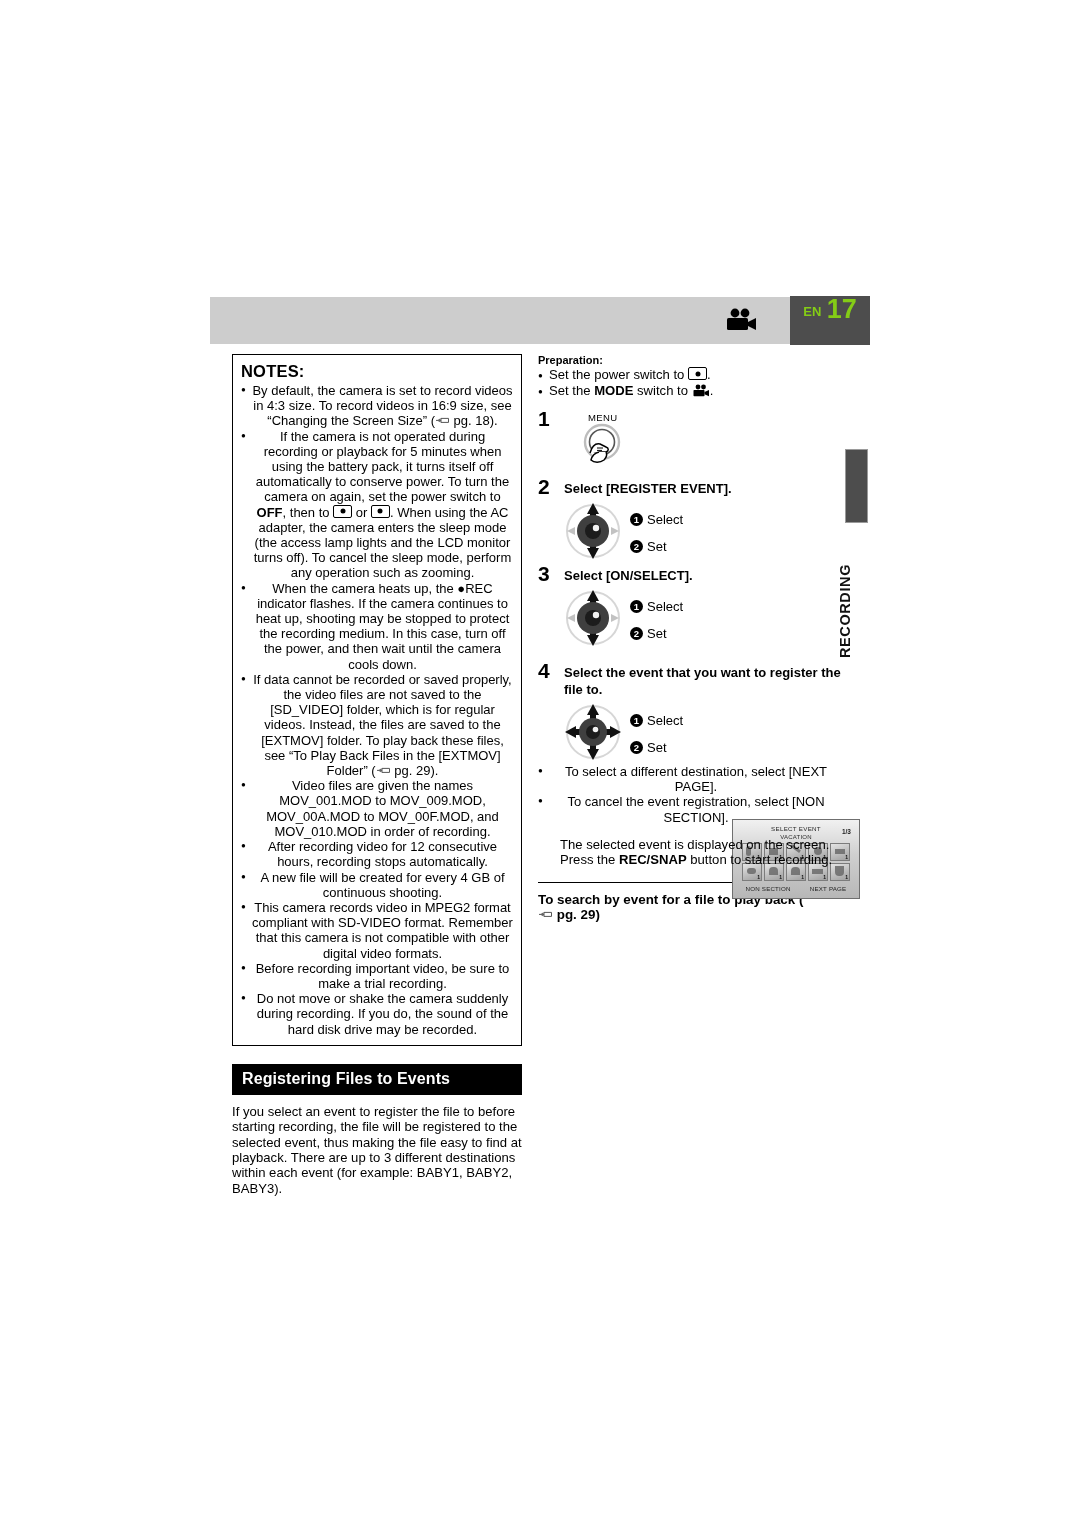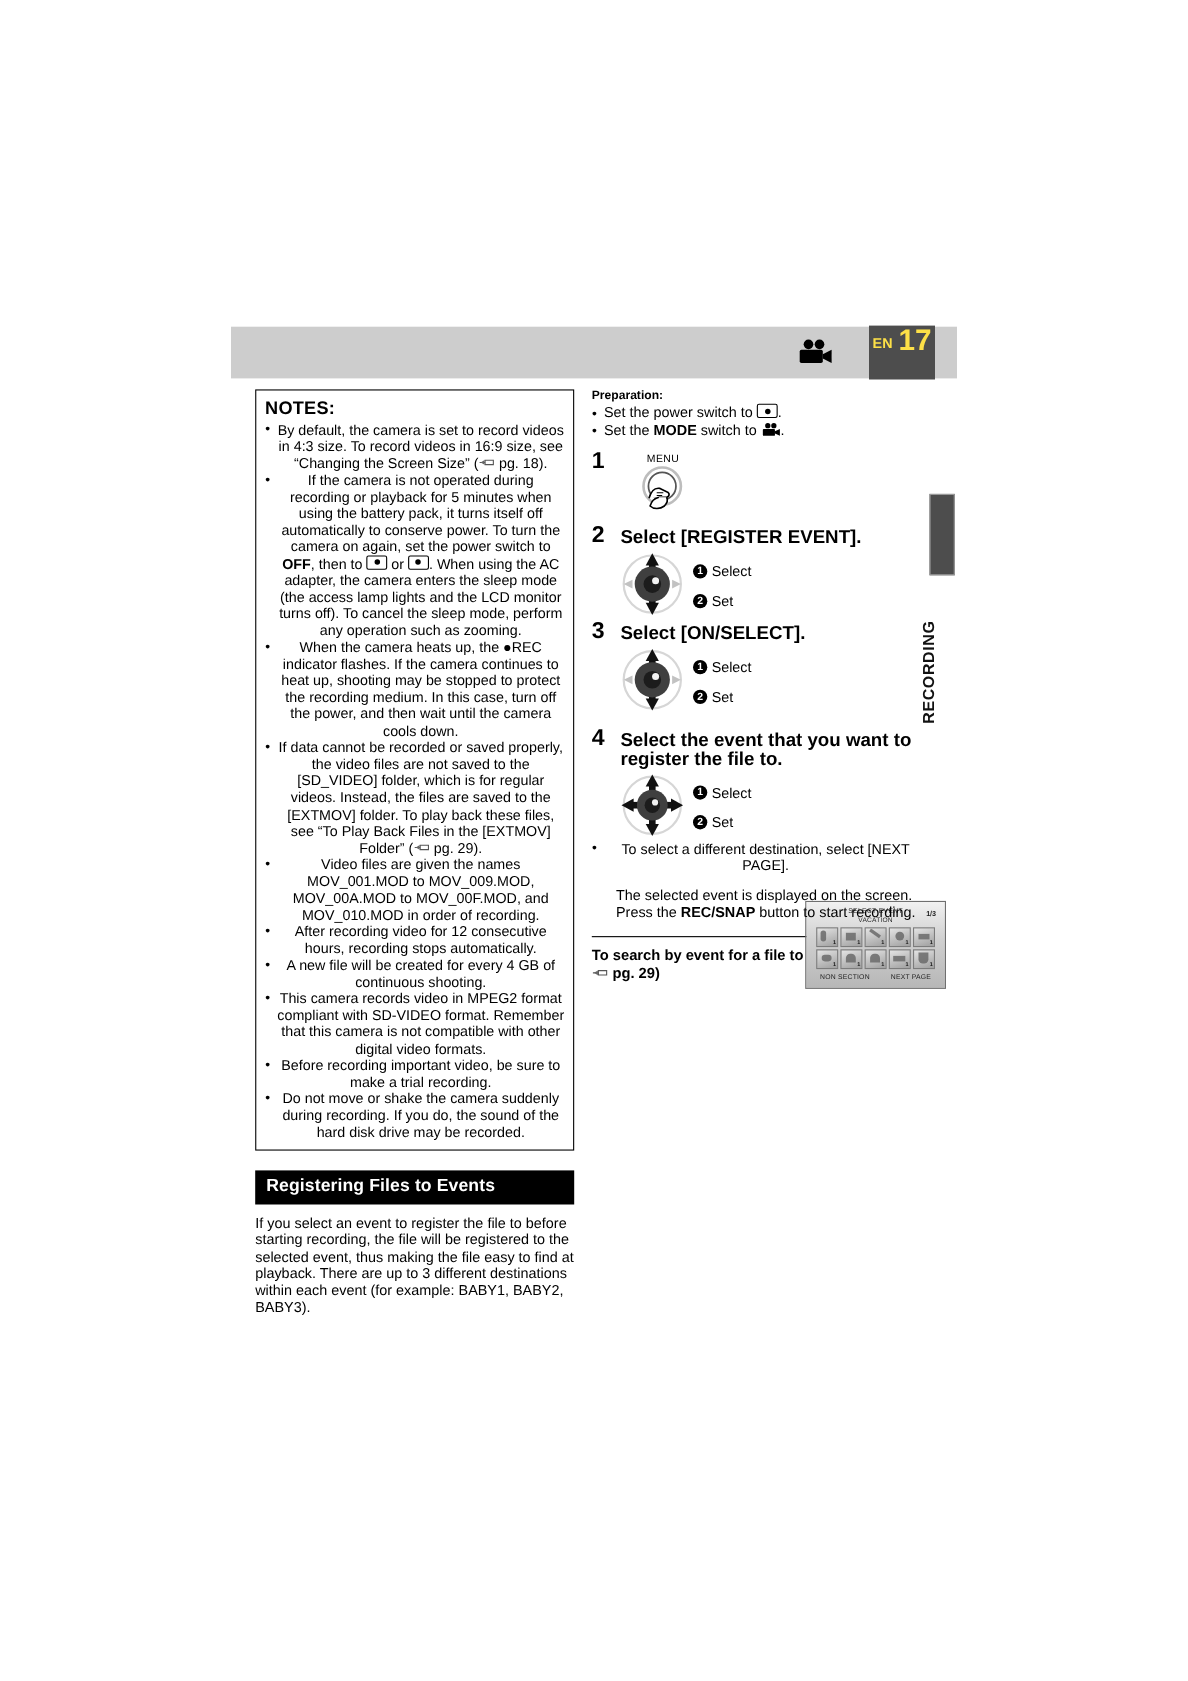--- a/index.html
+++ b/index.html
@@ -32,24 +32,24 @@
     position: absolute;
     right: 112px;
     top: 10px;
     width: 34px;
     height: 26px;
   }
   .page-num-box {
     position: absolute;
     left: 790px;
     top: 296px;
-    width: 60px;
+    width: 80px;
     height: 49px;
     background: #4d4d4d;
-    color: #fde047;
+    color: #84cc16;
     display: flex;
     align-items: baseline;
     justify-content: center;
     gap: 5px;
   }
   .page-num-box .en {
     font-size: 13px;
     font-weight: bold;
     letter-spacing: .3px;
     position: relative;
@@ -228,21 +228,21 @@
   .step-num {
     position: absolute;
     left: 0;
     top: -4px;
     font-size: 21px;
     font-weight: bold;
     line-height: 1;
   }
   .step-title {
     margin-left: 26px;
-    font-size: 17px;
+    font-size: 13px;
     font-weight: bold;
     line-height: 17px;
   }
 
   .menu-btn-wrap {
     margin-left: 34px;
     margin-top: 2px;
     position: relative;
     width: 90px;
     height: 62px;
@@ -618,20 +618,21 @@
           </div>
           <div class="callout">
             <span class="numcircle">2</span>
             <span>Set</span>
           </div>
         </div>
       </div>
 
       <ul class="bullets sub-bullets">
         <li>To select a different destination, select [NEXT PAGE].</li>
+        <li>To cancel the event registration, select [NON SECTION].</li>
       </ul>
 
       <div class="result-para">The selected event is displayed on the screen. Press the <b>REC/SNAP</b> button to start recording.</div>
     </div>
 
     <hr class="hrule">
 
     <div class="search-line">To search by event for a file to play back (<span class="pg-ref"><svg class="hand-icon" viewBox="0 0 15 11">
             <path d="M1 5.4 L6 5.4 M6 3.4 L13.5 3.4 L13.5 7.4 L6 7.4 Z" stroke="#555" stroke-width="1" fill="none"></path>
             <path d="M2 5.4 L5.5 3.2 L5.5 7.6 Z" fill="#666"></path>

